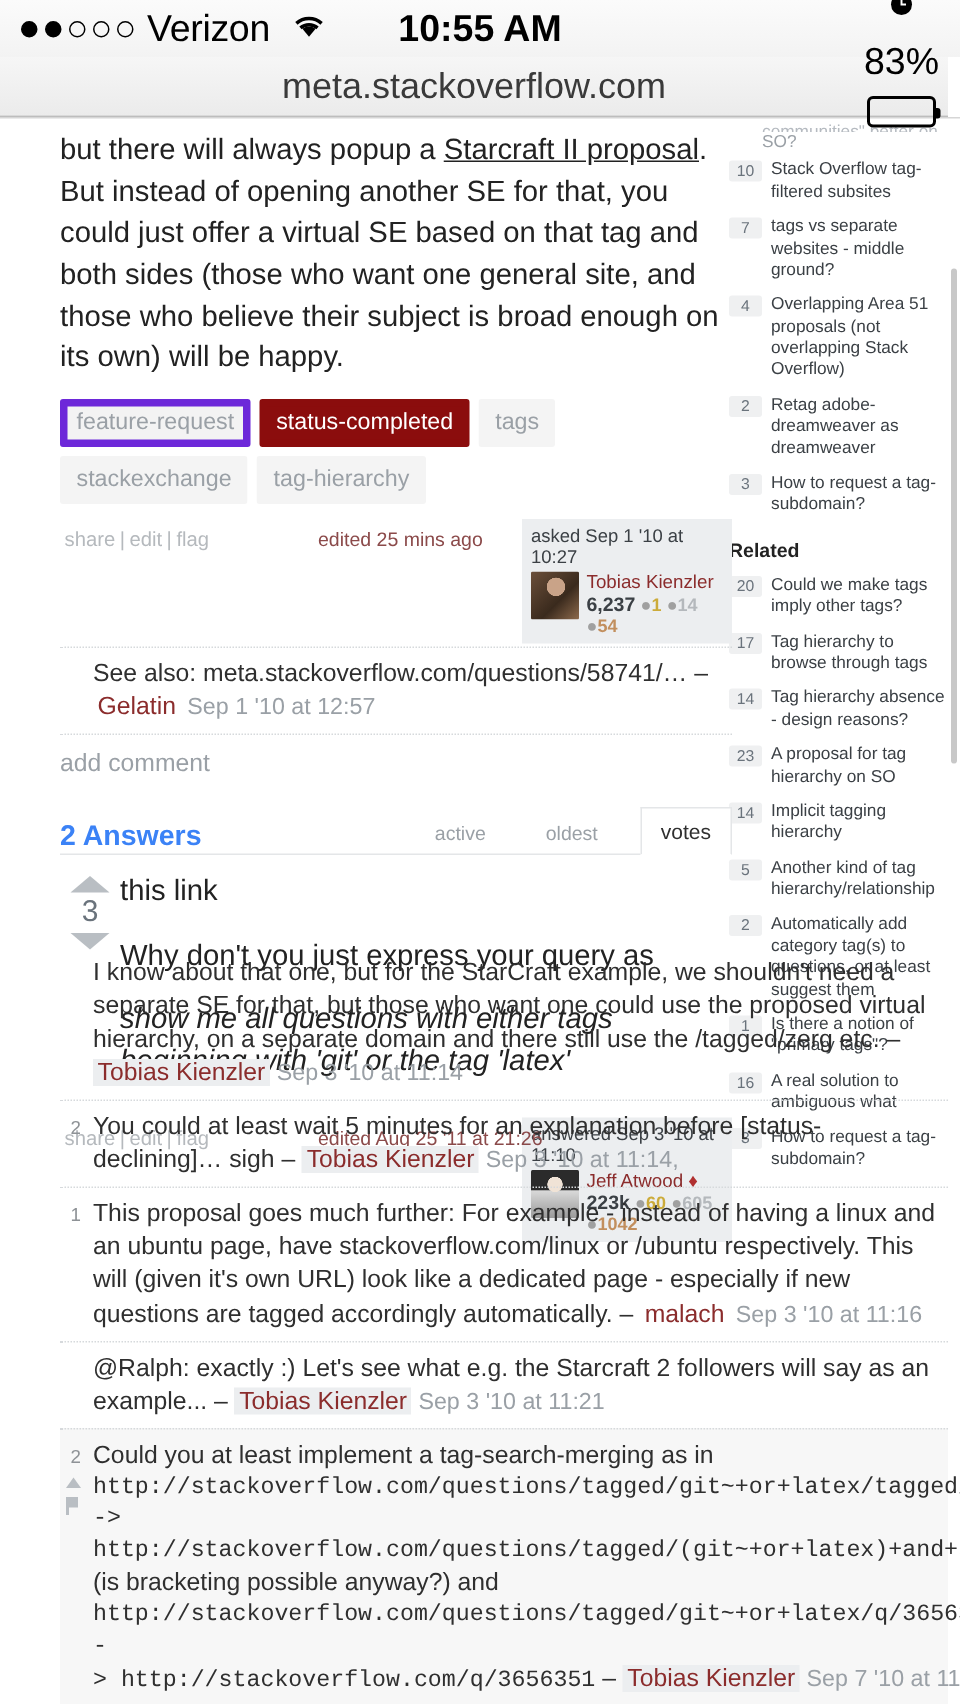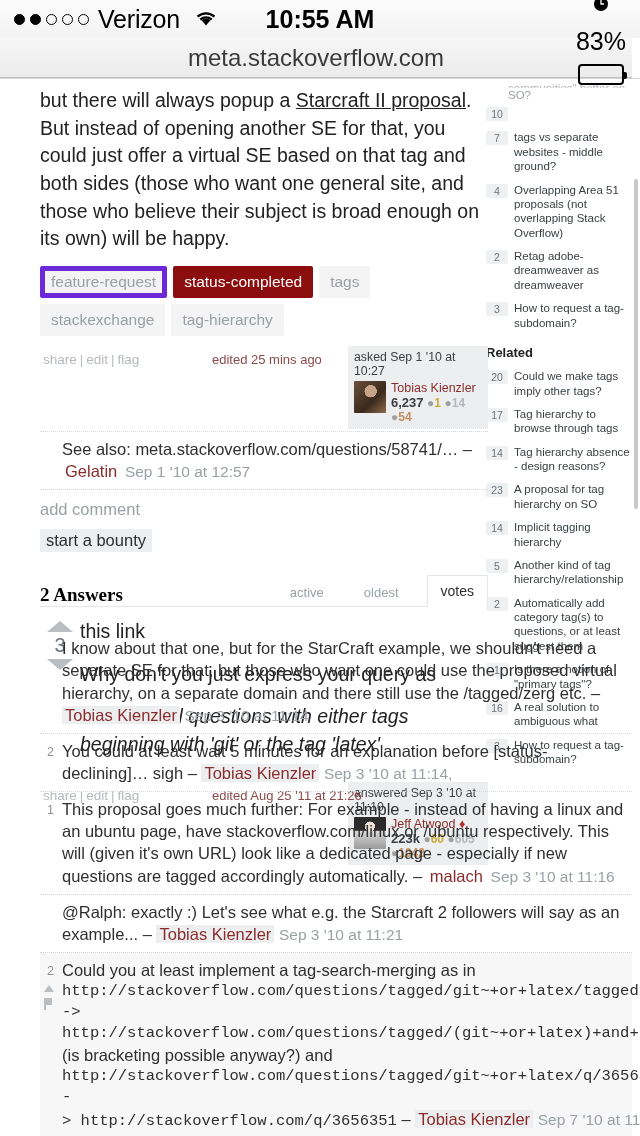--- a/index.html
+++ b/index.html
@@ -162,21 +162,21 @@
   .bounty {
     display:inline-block; font-size: 16.5px; color:#2f2f2f; background:#eceef0;
     padding: 2px 6px; margin: 2px 0 12px 0;
   }
 
   
   .answers-head {
     display: flex; align-items: flex-end; border-bottom: 1px solid #e4e6e8;
     padding: 6px 0 0 0; margin-top: 4px;
   }
-  .answers-count { font-size: 19px; font-weight: bold; color: #000000; font-family: Liberation Serif, serif; }
+  .answers-count { font-size: 19px; font-weight: bold; color: #3b82f6; }
   .sort-tabs { margin-left: auto; display: flex; align-items: flex-end; gap: 16px; }
   .sort-tab {
     font-size: 13px; color: #9aa0a6; padding: 6px 12px;
   }
   .sort-tab.active {
     color: #2f2f2f; background: #ffffff; border: 1px solid #e4e6e8;
     border-bottom: 1px solid #ffffff; position: relative; top: 1px;
     font-size: 14px; padding: 7px 13px;
   }
 
@@ -246,20 +246,21 @@
 <div class="page">
 
   <div class="sidebar">
     <div class="side-clip-top">
       <span class="cut">communities" better on</span>
       <span>SO?</span>
     </div>
 
     <div class="side-item">
       <span class="side-votes">10</span>
+      <span class="side-title">Stack Overflow tag-filtered subsites</span>
     </div>
     <div class="side-item">
       <span class="side-votes">7</span>
       <span class="side-title">tags vs separate websites - middle ground?</span>
     </div>
     <div class="side-item">
       <span class="side-votes">4</span>
       <span class="side-title">Overlapping Area 51 proposals (not overlapping Stack Overflow)</span>
     </div>
     <div class="side-item">
@@ -353,21 +354,20 @@
 
     <div class="comments">
       <div class="comment first">
         <div class="c-score"></div>
         <div class="c-body">
           <span>See also: meta.stackoverflow.com/questions/58741/… – </span><span class="cuser plain">Gelatin</span>
           <span class="ctime">Sep 1 '10 at 12:57</span>
         </div>
       </div>
       <div class="addcomment">add comment</div>
-      <div><span class="bounty">start a bounty</span></div>
     </div>
 
     <div class="answers-head">
       <div class="answers-count">2 Answers</div>
       <div class="sort-tabs">
         <div class="sort-tab">active</div>
         <div class="sort-tab">oldest</div>
         <div class="sort-tab active">votes</div>
       </div>
     </div>

